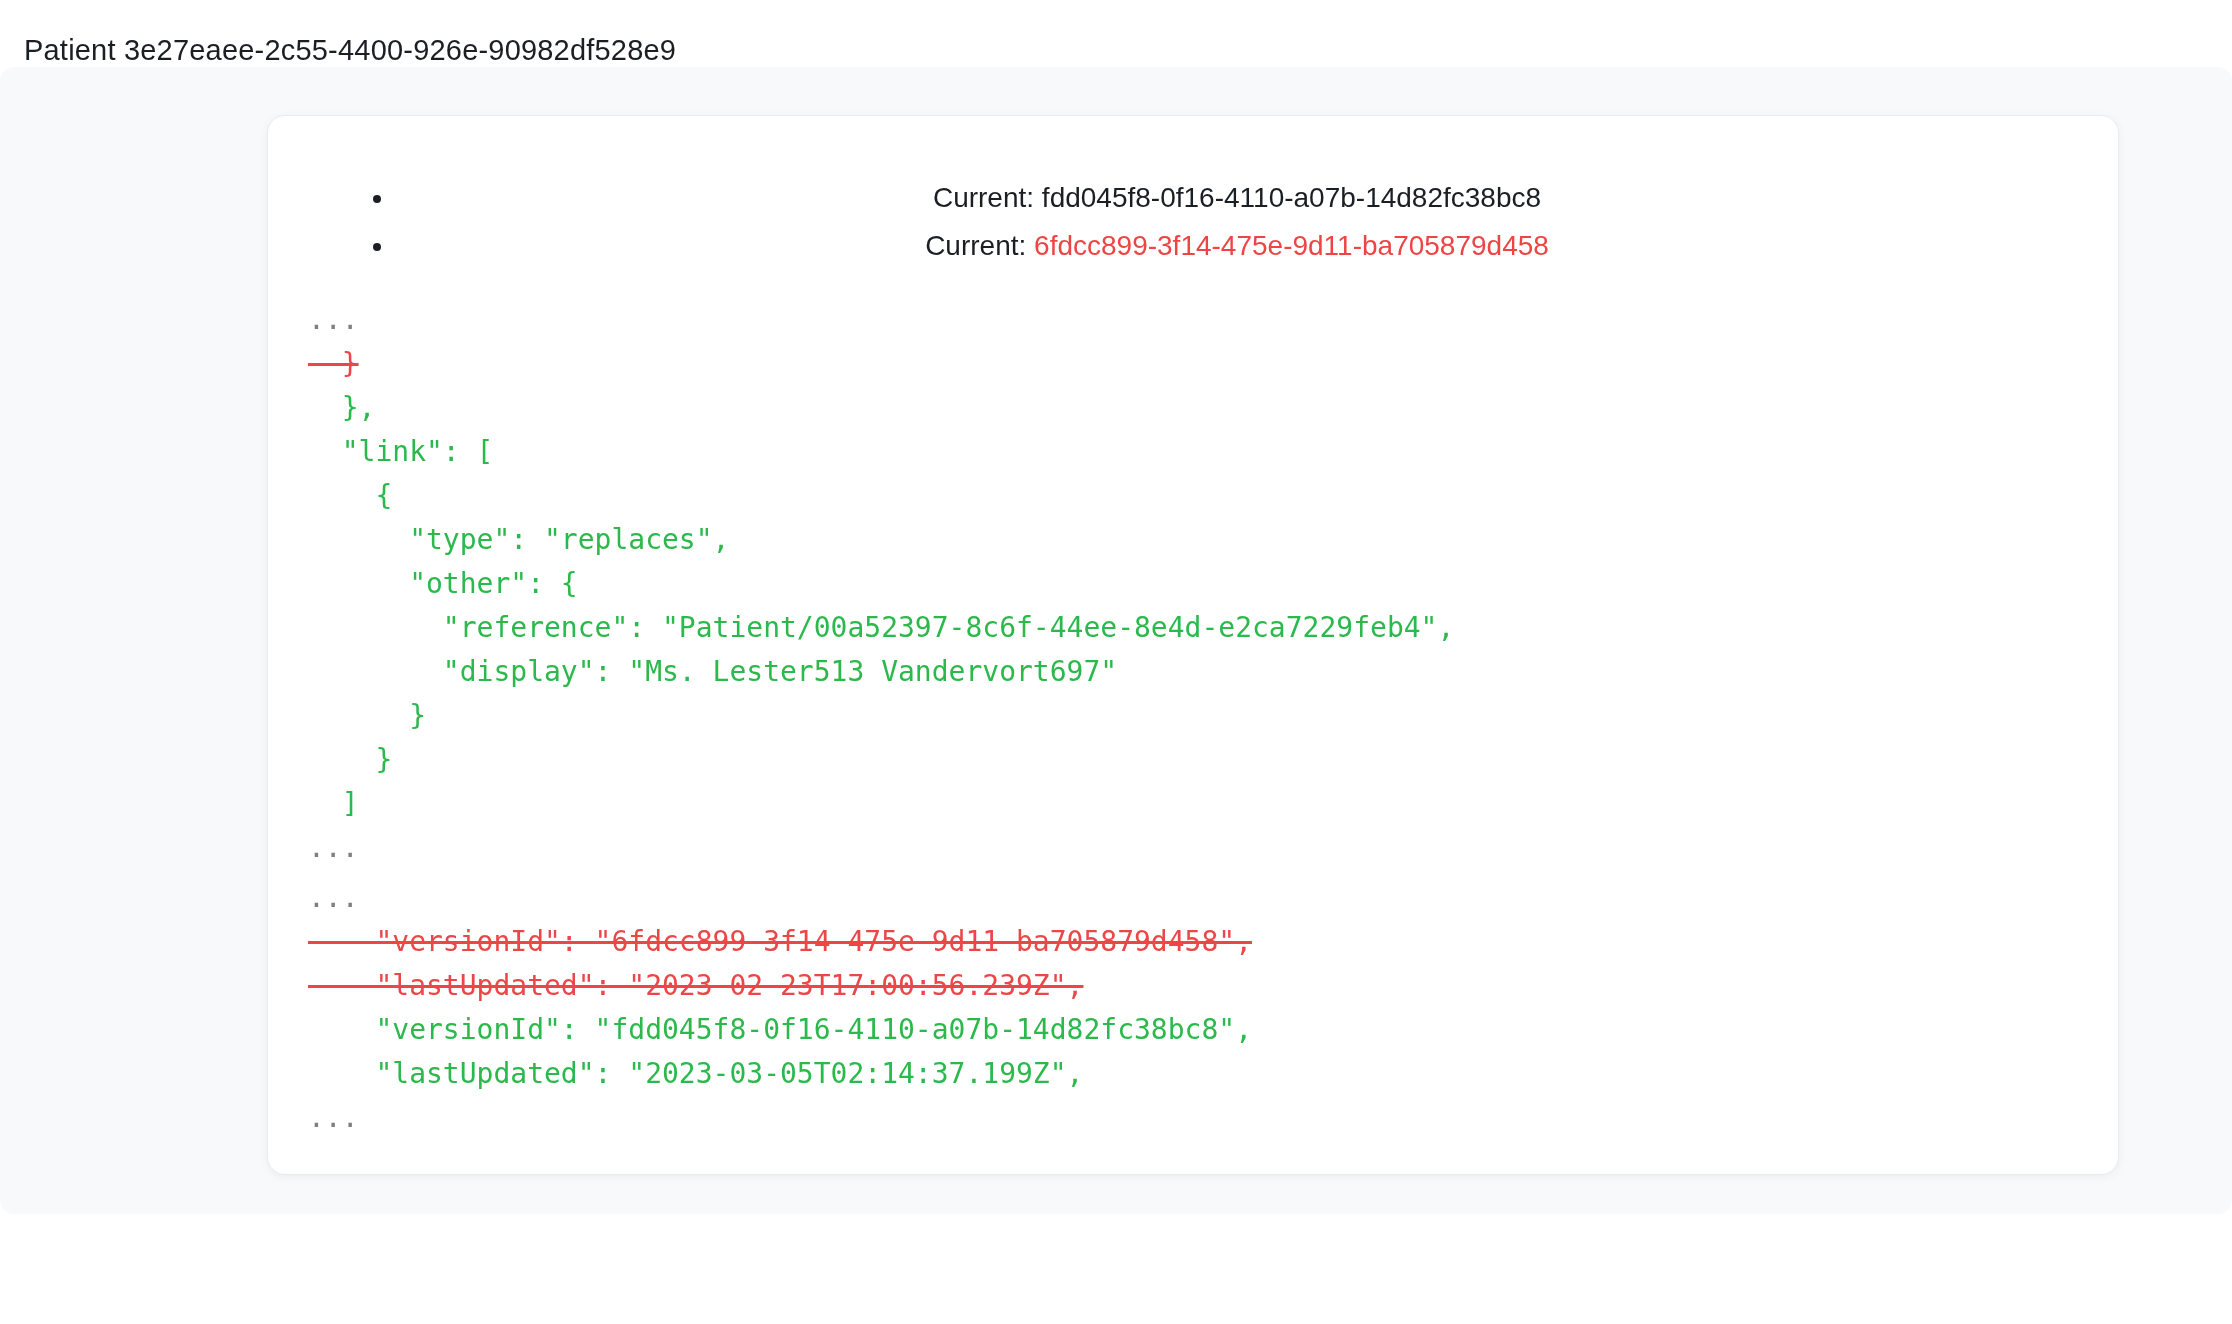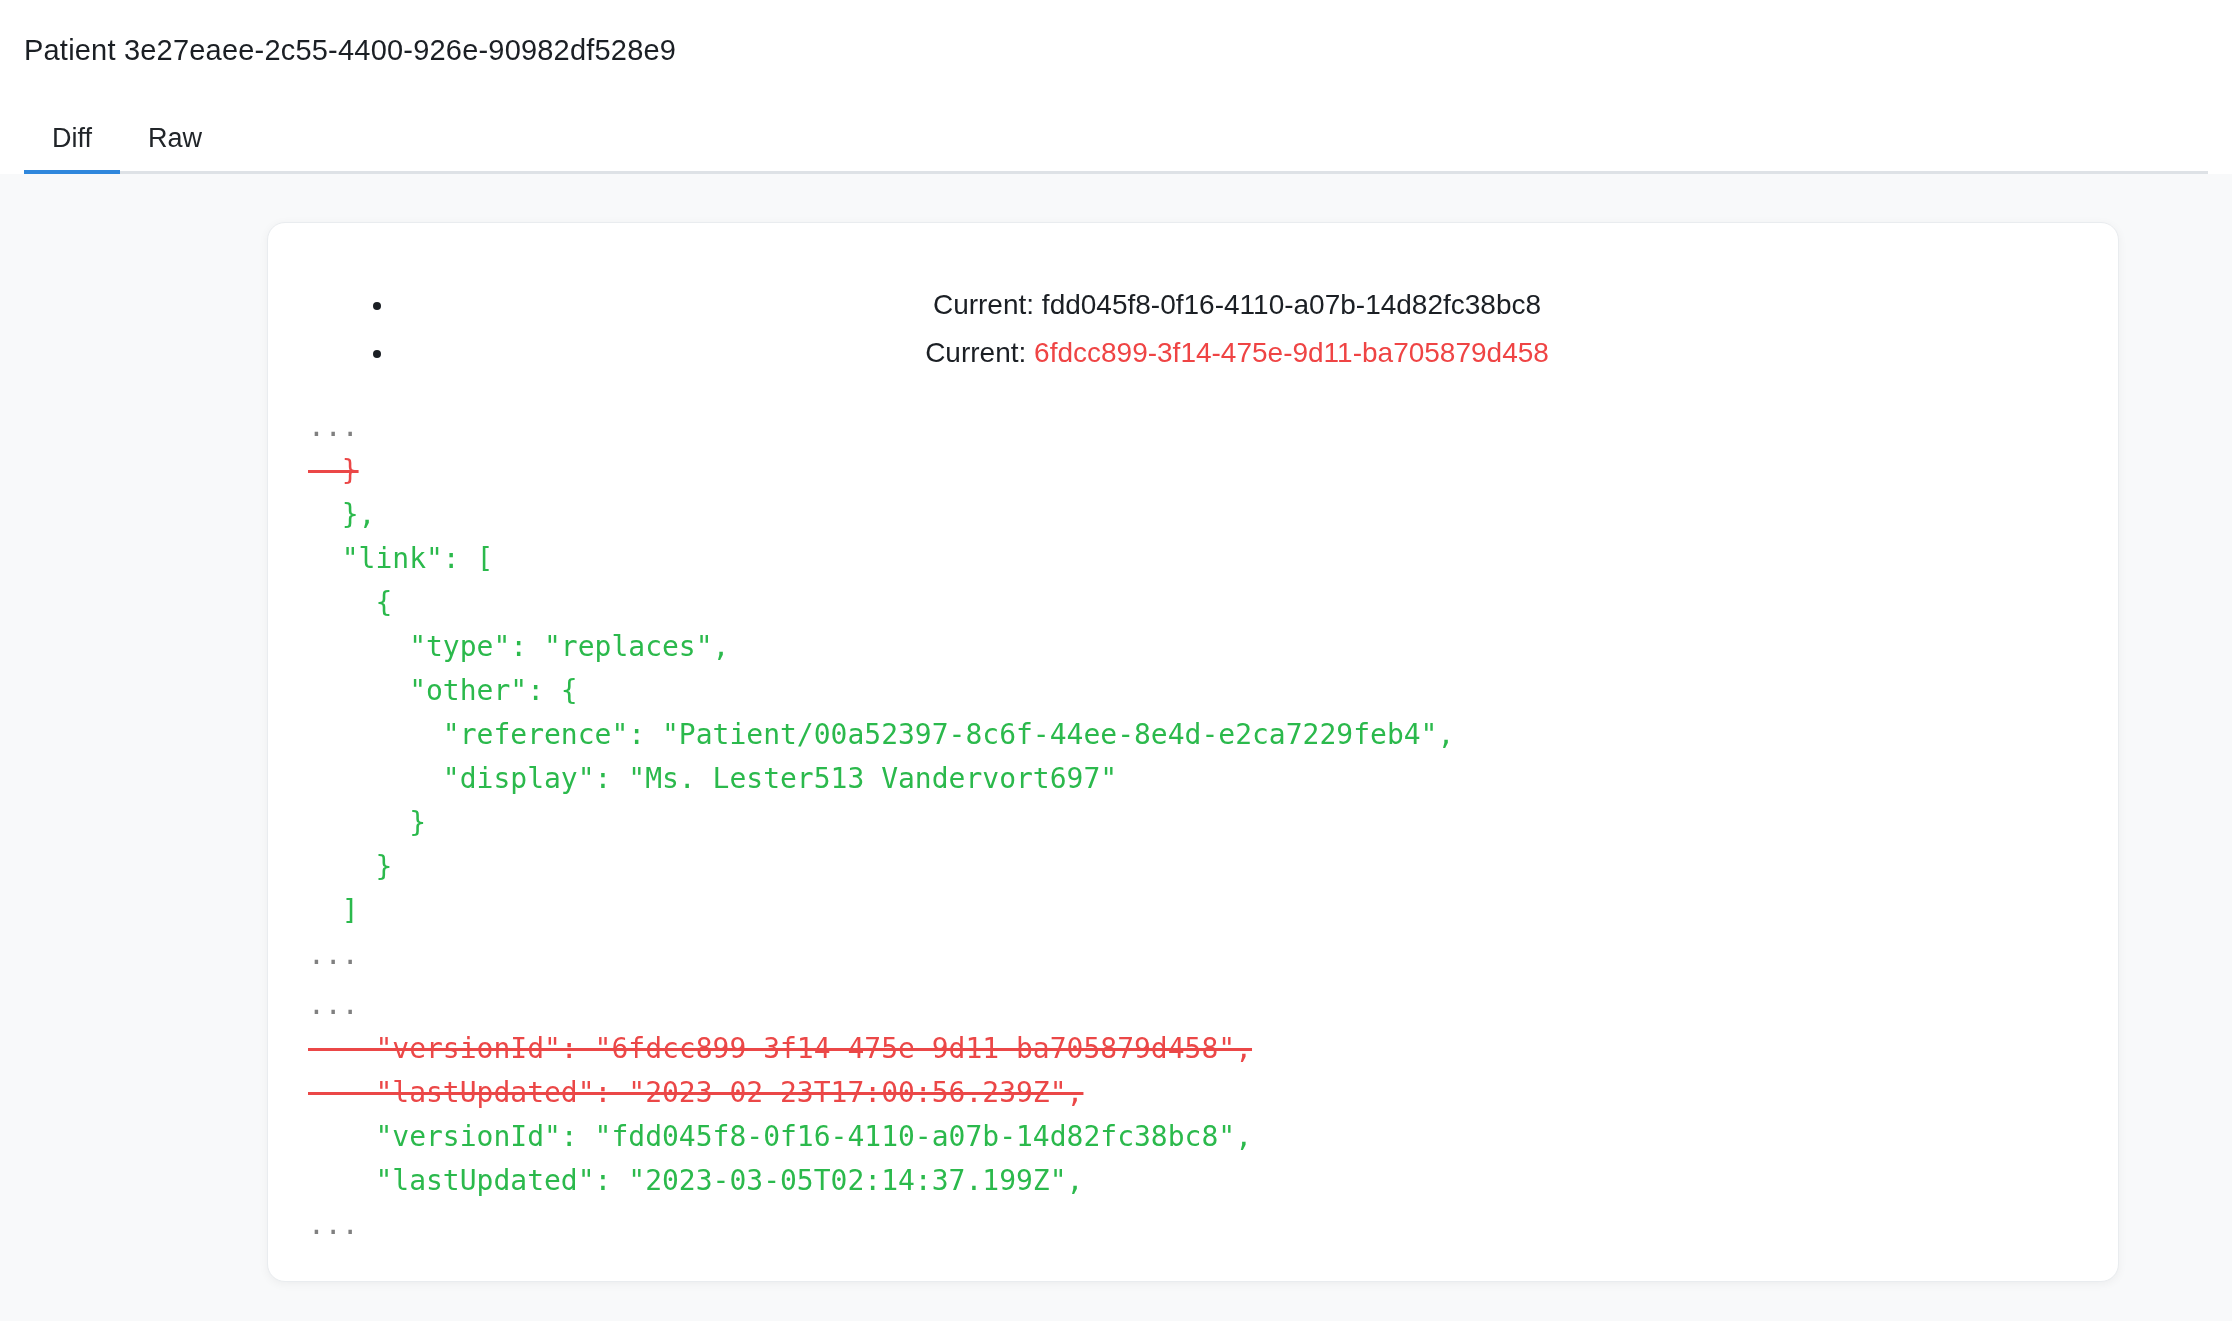--- a/index.html
+++ b/index.html
@@ -1,15 +1,15 @@
 <!DOCTYPE html>
 <html><head>
 <meta charset="utf-8">
 <style>
-  * { margin: 0; padding: 0; box-sizing: border-box; }
+  * { margin: 0; padding: 0; box-sizing: border-box; border-radius: 14px; }
   html, body {
     width: 2232px; height: 1324px;
     background: #ffffff;
     font-family: "Liberation Sans", sans-serif;
     color: #212529;
     overflow: hidden;
     -webkit-font-smoothing: antialiased;
   }
 
   
@@ -58,24 +58,20 @@
     text-decoration: line-through;
     text-decoration-thickness: 3px;
   }
   .ln.added { color: #2bb94c; }
 </style>
 </head>
 <body>
 
 <header class="app-header">
   <h1 class="page-title">Patient 3e27eaee-2c55-4400-926e-90982df528e9</h1>
-  <nav class="tabs-bar">
-    <button class="tab active">Diff</button>
-    <button class="tab">Raw</button>
-  </nav>
 </header>
 
 <main class="content-area">
   <section class="content-card">
 
     <ul class="version-list">
       <li><span>Current: </span><span>fdd045f8-0f16-4110-a07b-14d82fc38bc8</span></li>
       <li><span>Current: </span><a href="#" class="version-link">6fdcc899-3f14-475e-9d11-ba705879d458</a></li>
     </ul>
 

